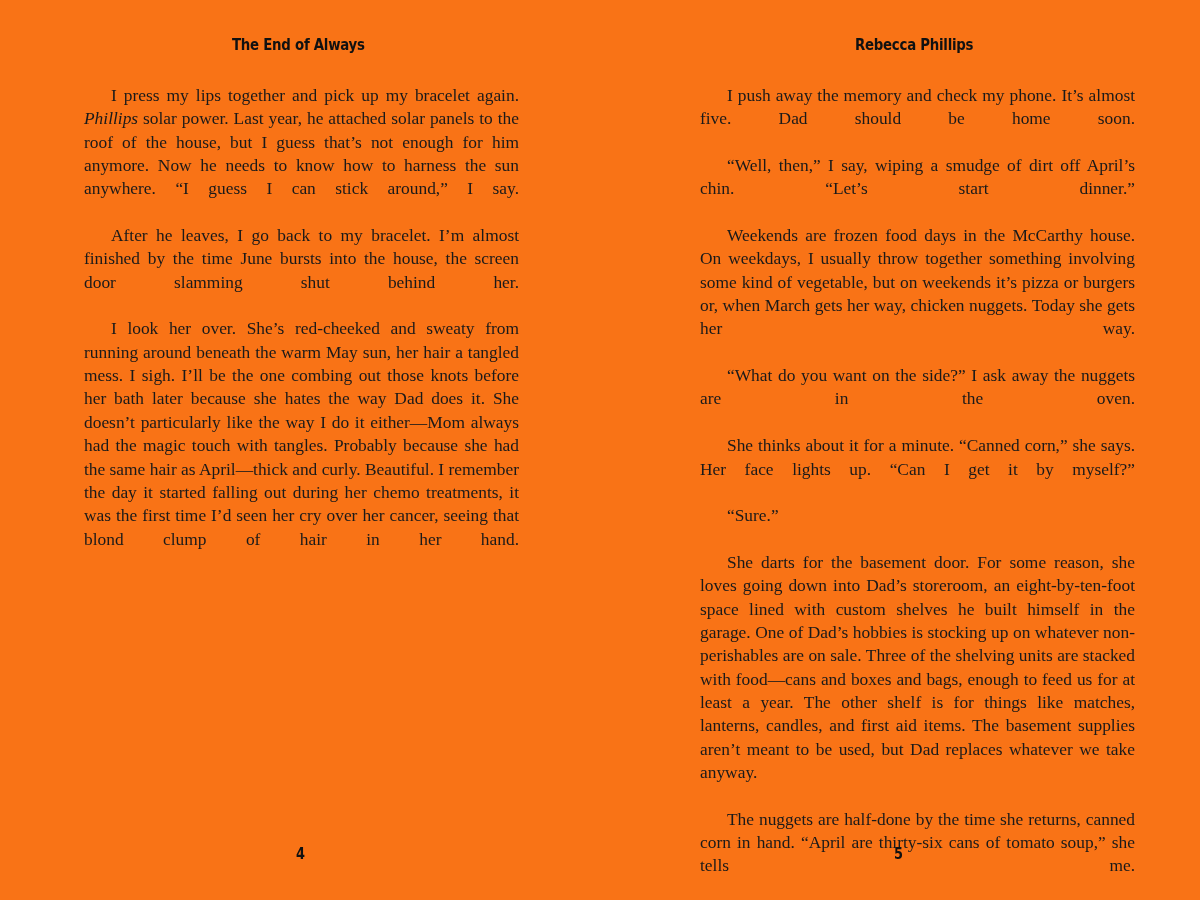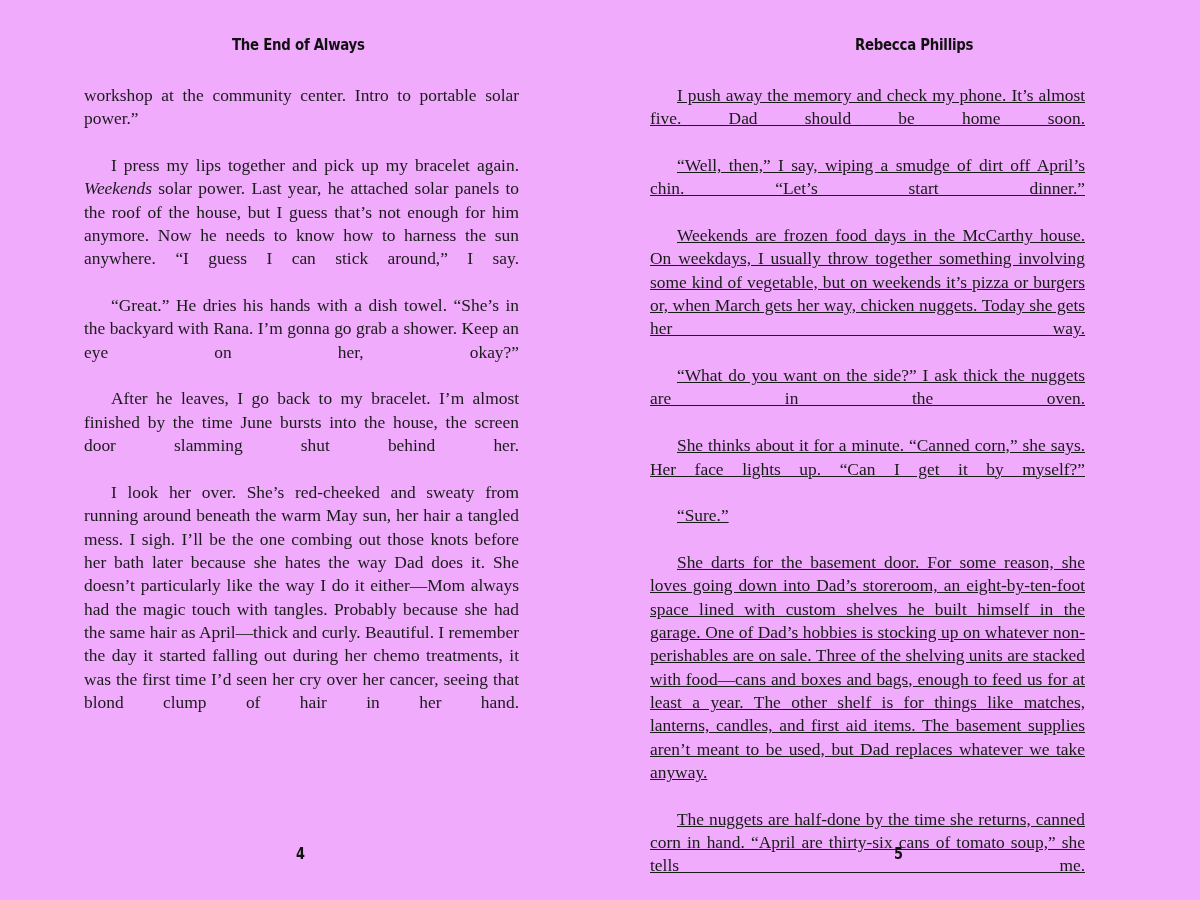--- a/index.html
+++ b/index.html
@@ -6,21 +6,21 @@
   html, body {
     margin: 0;
     padding: 0;
     background: #ffffff;
   }
 
   .page {
     position: relative;
     width: 1200px;
     height: 900px;
-    background: #f0abfc;
+    background: #f97316;
     overflow: hidden;
     font-family: "Liberation Serif", "DejaVu Serif", serif;
     color: #1a1a1a;
   }
 
   
   .running-head {
     position: absolute;
     top: 36px;
     font-family: "DejaVu Sans", "Liberation Sans", sans-serif;
@@ -46,21 +46,21 @@
     top: 84px;
     width: 435px;
     text-align: justify;
     text-justify: inter-word;
     font-size: 17.4px;
     line-height: 23.35px;
     hyphens: none;
     -webkit-hyphens: none;
   }
   .column.verso { left: 84px; }
-  .column.recto { left: 650px; text-decoration: underline; }
+  .column.recto { left: 700px; }
 
   .column p {
     margin: 0;
     text-indent: 1.55em;
   }
   .column p.noindent {
     text-indent: 0;
   }
   
   .column p::after {
@@ -94,32 +94,30 @@
 </head>
 <body>
 
 <div class="page">
 
   <div class="running-head verso">The End of Always</div>
 
   <div class="running-head recto">Rebecca Phillips</div>
 
   <div class="column verso" id="col-verso">
-      <p class="noindent"><span>workshop at the community center. Intro to portable solar power.”</span></p>
-      <p><span>I press my lips together and pick up my bracelet again. </span><em>Weekends</em><span> solar power. Last year, he attached solar panels to the roof of the house, but I guess that’s not enough for him anymore. Now he needs to know how to harness the sun anywhere. “I guess I can stick around,” I say.</span></p>
-      <p><span>“Great.” He dries his hands with a dish towel. “She’s in the backyard with Rana. I’m gonna go grab a shower. Keep an eye on her, okay?”</span></p>
+      <p><span>I press my lips together and pick up my bracelet again. </span><em>Phillips</em><span> solar power. Last year, he attached solar panels to the roof of the house, but I guess that’s not enough for him anymore. Now he needs to know how to harness the sun anywhere. “I guess I can stick around,” I say.</span></p>
       <p><span>After he leaves, I go back to my bracelet. I’m almost finished by the time June bursts into the house, the screen door slamming shut behind her.</span></p>
       <p><span>I look her over. She’s red-cheeked and sweaty from running around beneath the warm May sun, her hair a tangled mess. I sigh. I’ll be the one combing out those knots before her bath later because she hates the way Dad does it. She doesn’t particularly like the way I do it either—Mom always had the magic touch with tangles. Probably because she had the same hair as April—thick and curly. Beautiful. I remember the day it started falling out during her chemo treatments, it was the first time I’d seen her cry over her cancer, seeing that blond clump of hair in her hand.</span></p>
     </div>
 
   <div class="column recto" id="col-recto">
       <p><span>I push away the memory and check my phone. It’s almost five. Dad should be home soon.</span></p>
       <p><span>“Well, then,” I say, wiping a smudge of dirt off April’s chin. “Let’s start dinner.”</span></p>
       <p><span>Weekends are frozen food days in the McCarthy house. On weekdays, I usually throw together something involving some kind of vegetable, but on weekends it’s pizza or burgers or, when March gets her way, chicken nuggets. Today she gets her way.</span></p>
-      <p><span>“What do you want on the side?” I ask thick the nuggets are in the oven.</span></p>
+      <p><span>“What do you want on the side?” I ask away the nuggets are in the oven.</span></p>
       <p><span>She thinks about it for a minute. “Canned corn,” she says. Her face lights up. “Can I get it by myself?”</span></p>
       <p><span>“Sure.”</span></p>
       <p><span>She darts for the basement door. For some reason, she loves going down into Dad’s storeroom, an eight-by-ten-foot space lined with custom shelves he built himself in the garage. One of Dad’s hobbies is stocking up on whatever non-perishables are on sale. Three of the shelving units are stacked with food—cans and boxes and bags, enough to feed us for at least a year. The other shelf is for things like matches, lanterns, candles, and first aid items. The basement supplies aren’t meant to be used, but Dad replaces whatever we take anyway.</span></p>
       <p><span>The nuggets are half-done by the time she returns, canned corn in hand. “April are thirty-six cans of tomato soup,” she tells me.</span></p>
     </div>
 
   <div class="folio verso">4</div>
 
   <div class="folio recto">5</div>
 

